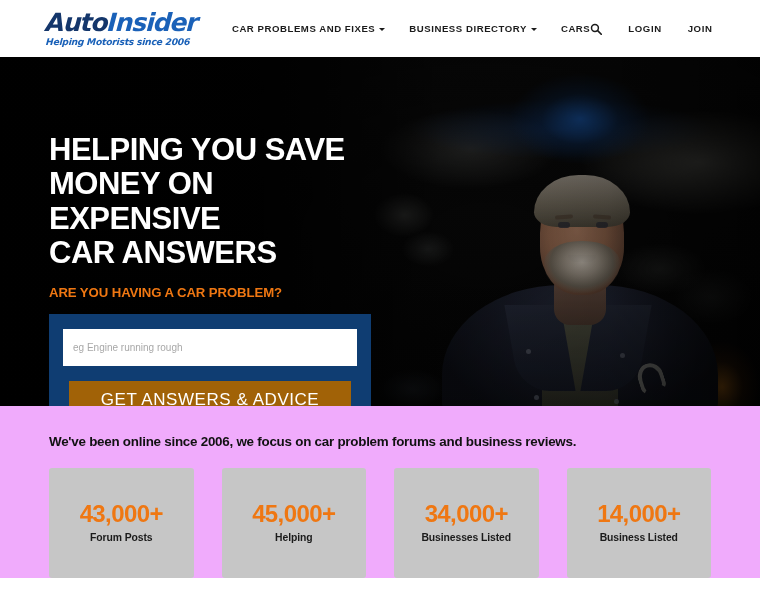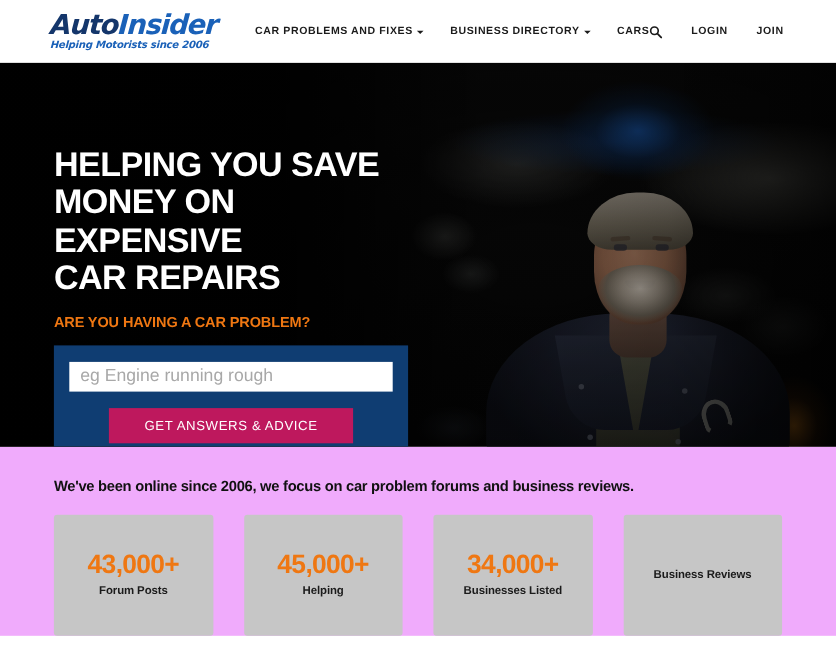--- a/index.html
+++ b/index.html
@@ -221,39 +221,39 @@
   }
 
   .search-panel {
     margin-top: 14px;
     width: 322px;
     background: #0f3d72;
     padding: 15px 14px 17px 14px;
   }
   .search-input {
     width: 100%;
-    height: 27px;
+    height: 37px;
     border: none;
     outline: none;
     background: #ffffff;
     font-family: "Liberation Sans", sans-serif;
-    font-size: 16px;
+    font-size: 10px;
     color: #333;
     padding: 0 10px;
     display: block;
   }
   .search-input::placeholder { color: #a8a8a8; }
   .search-submit {
     display: block;
     margin: 15px auto 0 auto;
-    background: #be185d;
+    background: #a16207;
     border: none;
     color: #ffffff;
     font-family: "Liberation Sans", sans-serif;
-    font-size: 12px;
+    font-size: 17px;
     font-weight: 400;
     letter-spacing: 0.55px;
     padding: 9px 32px;
     cursor: pointer;
     white-space: nowrap;
   }
 
   
   .stats-section { padding: 28px 49px 0 49px; background: #f0abfc; }
   .stats-heading {
@@ -354,21 +354,21 @@
       <div class="btn-dot" style="left:104px; top:228px;"></div>
       <div class="btn-dot" style="left:184px; top:232px;"></div>
     </div>
 
     <div class="hero-vignette"></div>
 
     <div class="hero-content">
       <h1 class="hero-title">
         <span>HELPING YOU SAVE</span><br>
         <span>MONEY ON EXPENSIVE</span><br>
-        <span>CAR REPAIRS</span>
+        <span>CAR ANSWERS</span>
       </h1>
 
       <div class="hero-sub">ARE YOU HAVING A CAR PROBLEM?</div>
 
       <div class="search-panel">
         <input class="search-input" type="text" placeholder="eg Engine running rough" style="">
         <button class="search-submit">GET ANSWERS &amp; ADVICE</button>
       </div>
     </div>
   </section>
@@ -383,18 +383,19 @@
       </div>
       <div class="stat-card">
         <div class="stat-value">45,000+</div>
         <div class="stat-label">Helping</div>
       </div>
       <div class="stat-card">
         <div class="stat-value">34,000+</div>
         <div class="stat-label">Businesses Listed</div>
       </div>
       <div class="stat-card">
-        <div class="stat-label">Business Reviews</div>
+        <div class="stat-value">14,000+</div>
+        <div class="stat-label">Business Listed</div>
       </div>
     </div>
   </section>
 
 </div>
 
 </body></html>

